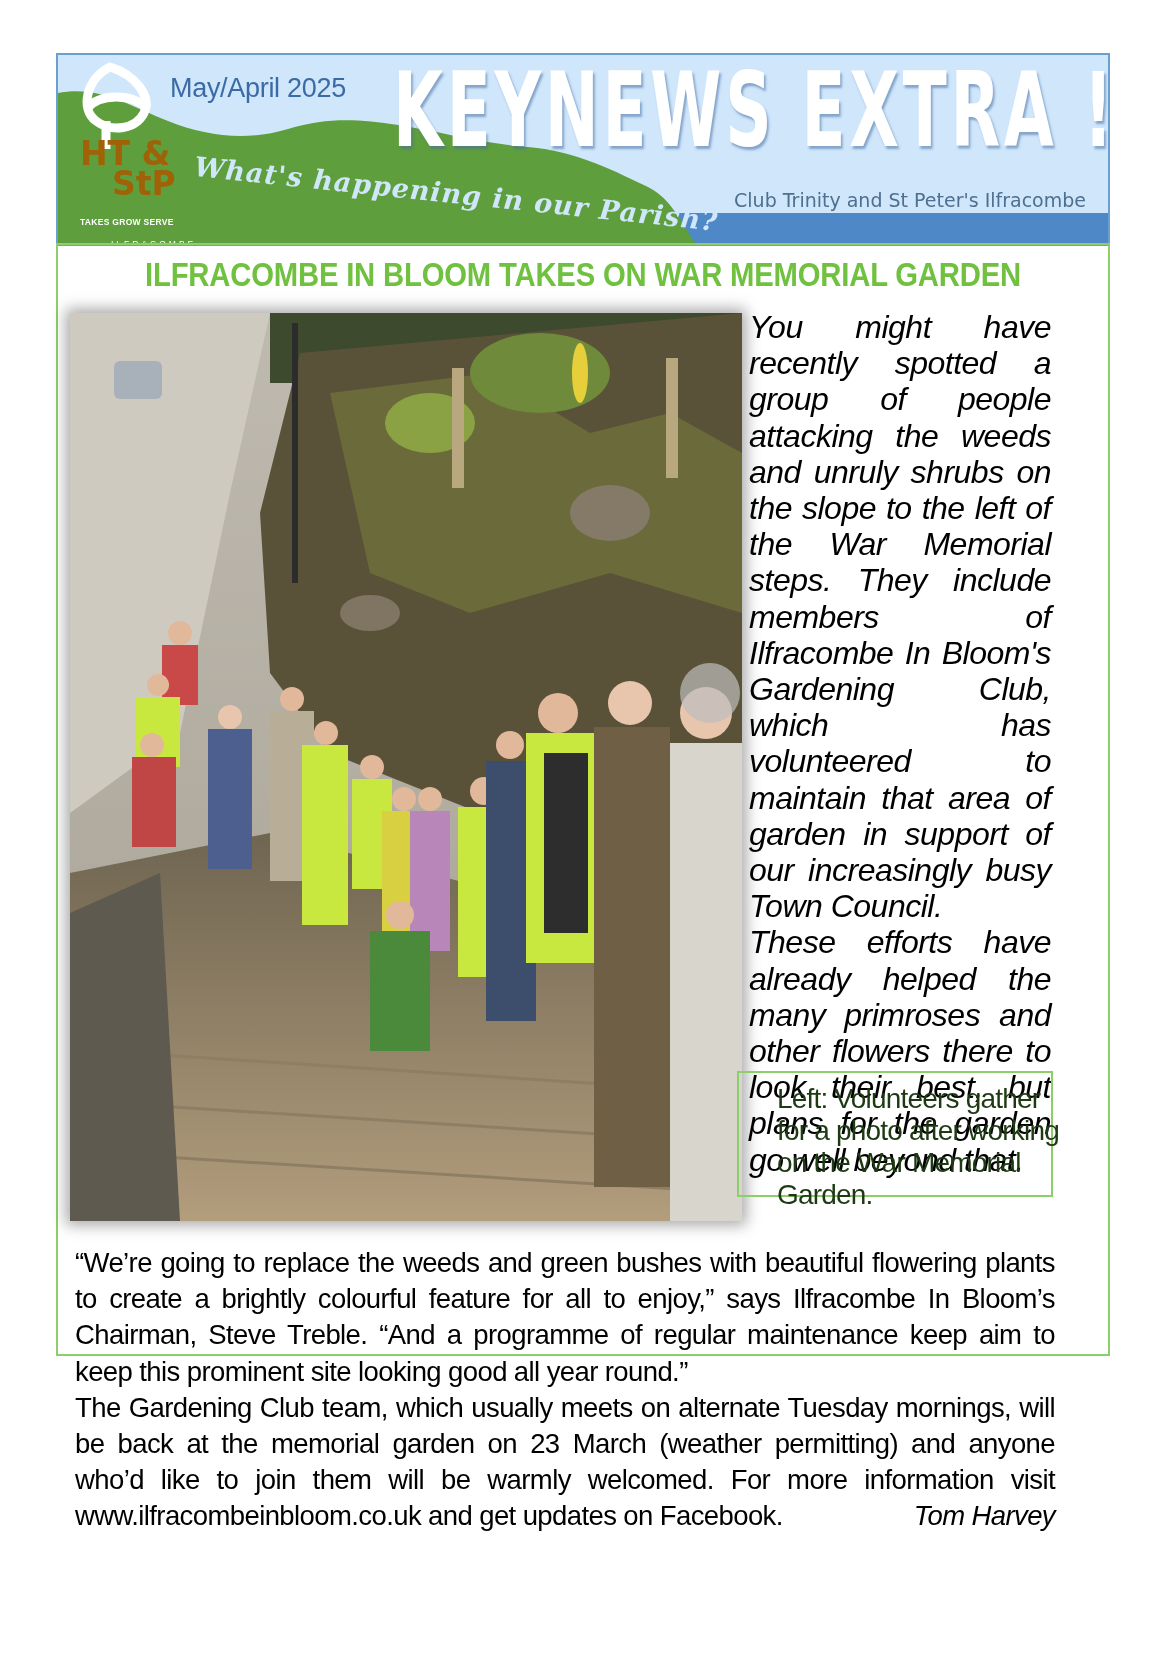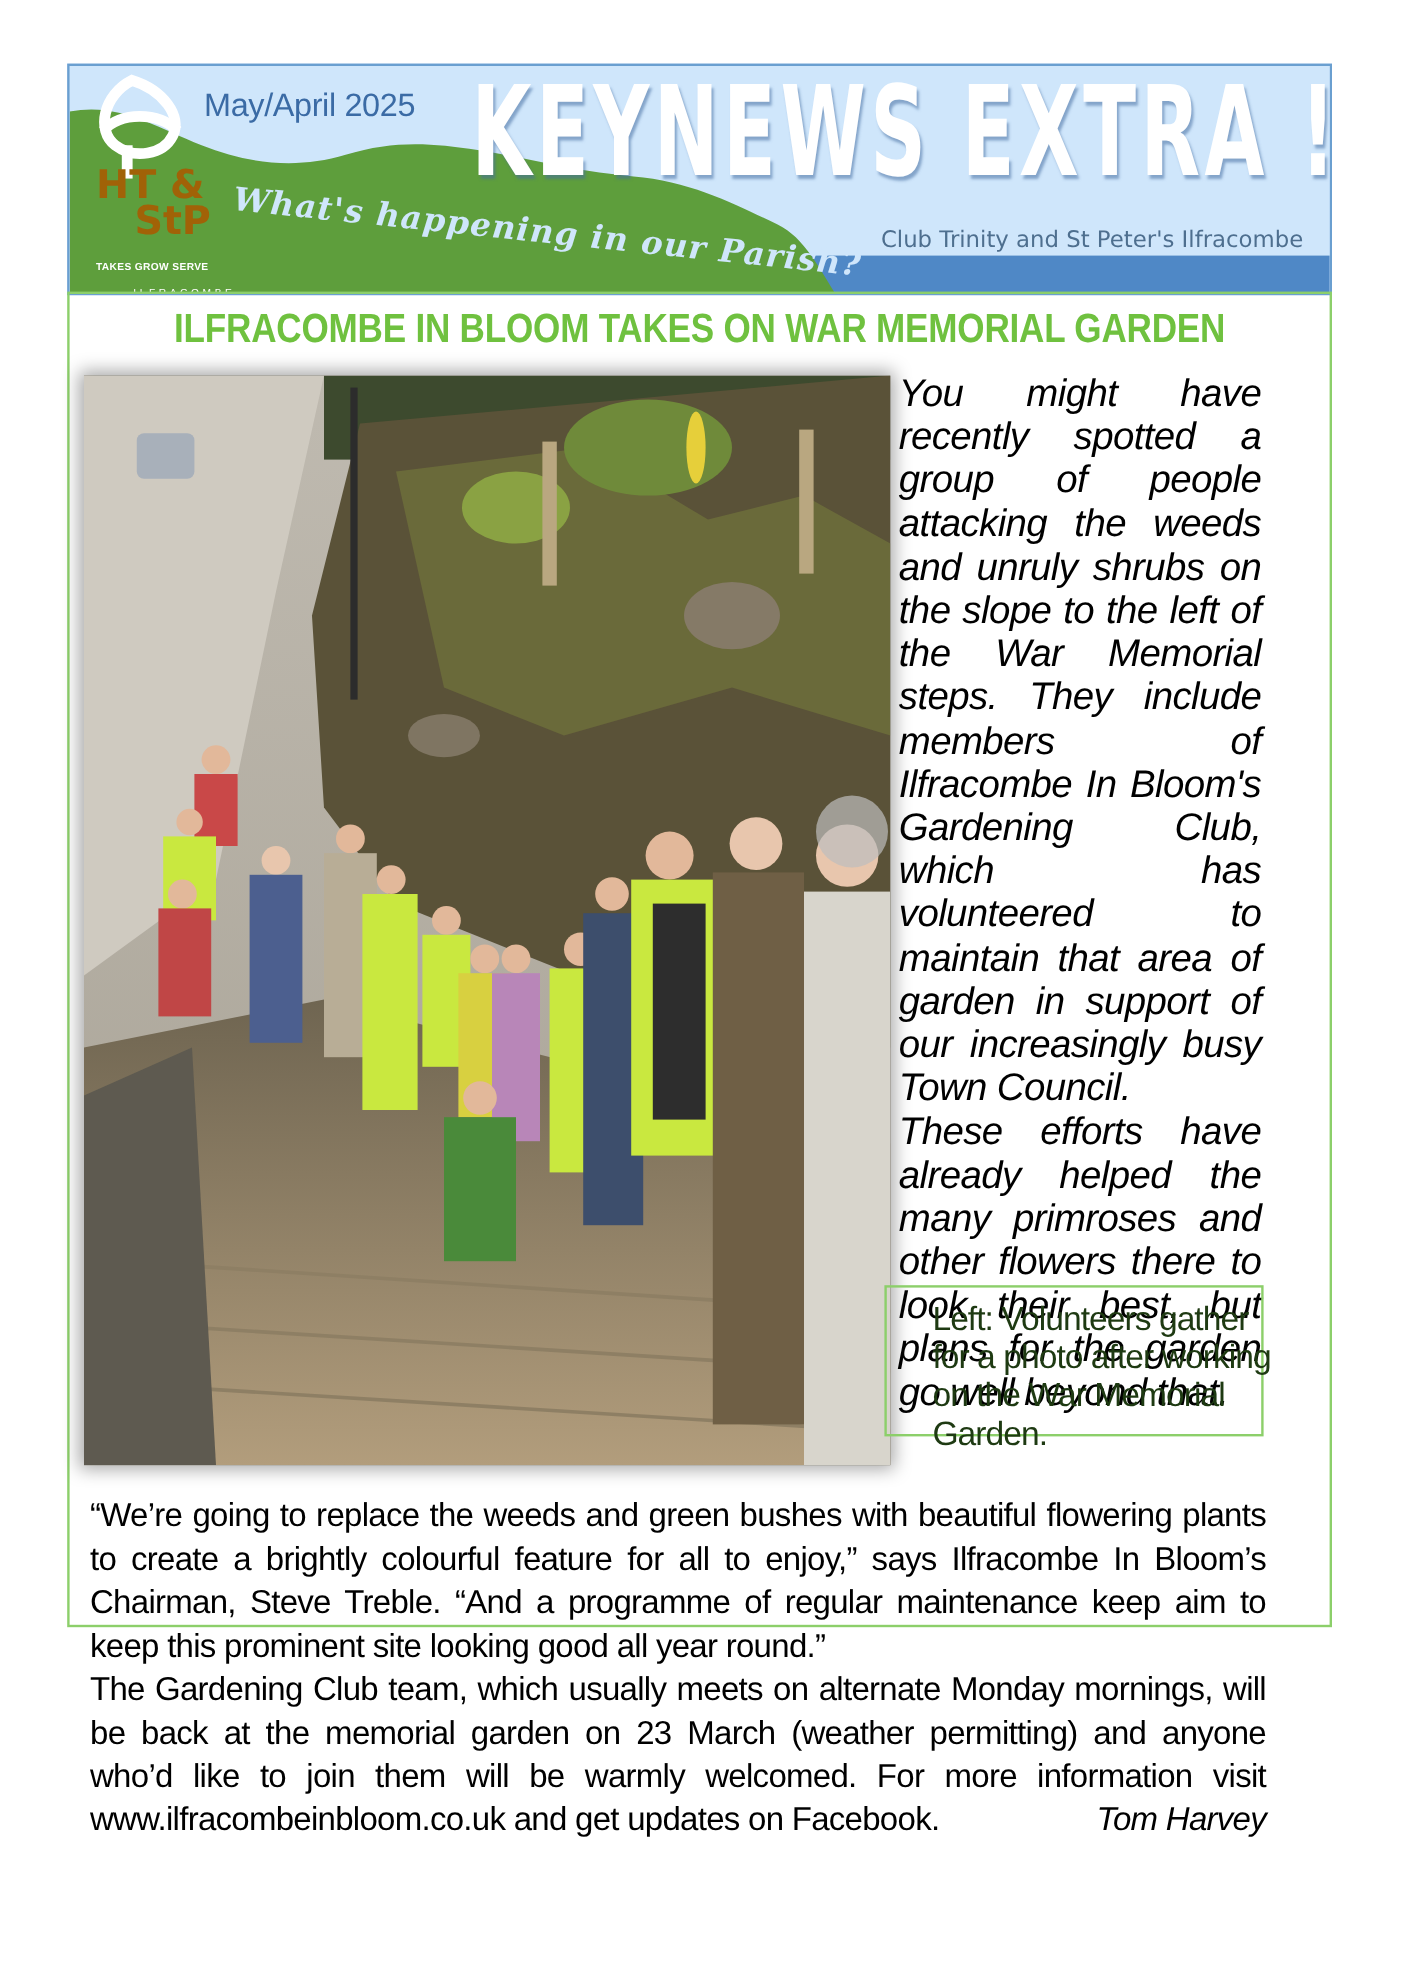--- a/index.html
+++ b/index.html
@@ -152,15 +152,15 @@
     <p>You might have recently spotted a group of people attacking the weeds and unruly shrubs on the slope to the left of the War Memorial steps. They include members of Ilfracombe In Bloom's Gardening Club, which has volunteered to maintain that area of garden in support of our increasingly busy Town Council.</p>
     <p>These efforts have already helped the many primroses and other flowers there to look their best, but plans for the garden go well beyond that.</p>
   </div>
 
   <div class="caption-box">
     <div class="caption-text">Left: Volunteers gather for a photo after working on the War Memorial Garden.</div>
   </div>
 
   <div class="body-text">
     <p>“We’re going to replace the weeds and green bushes with beautiful flowering plants to create a brightly colourful feature for all to enjoy,” says Ilfracombe In Bloom’s Chairman, Steve Treble.  “And a programme of regular maintenance keep aim to keep this prominent site looking good all year round.”</p>
-    <p><span>The Gardening Club team, which usually meets on alternate Monday mornings, will be back at the memorial garden on 23 March (weather permitting) and anyone who’d like to join them will be warmly welcomed. For more information visit www.ilfracombeinbloom.co.uk and get updates on Facebook.</span><span class="signature">Tom Harvey</span></p>
+    <p><span>The Gardening Club team, which usually meets on alternate Tuesday mornings, will be back at the memorial garden on 23 March (weather permitting) and anyone who’d like to join them will be warmly welcomed. For more information visit www.ilfracombeinbloom.co.uk and get updates on Facebook.</span><span class="signature">Tom Harvey</span></p>
   </div>
 </div>
 
 </body></html>

